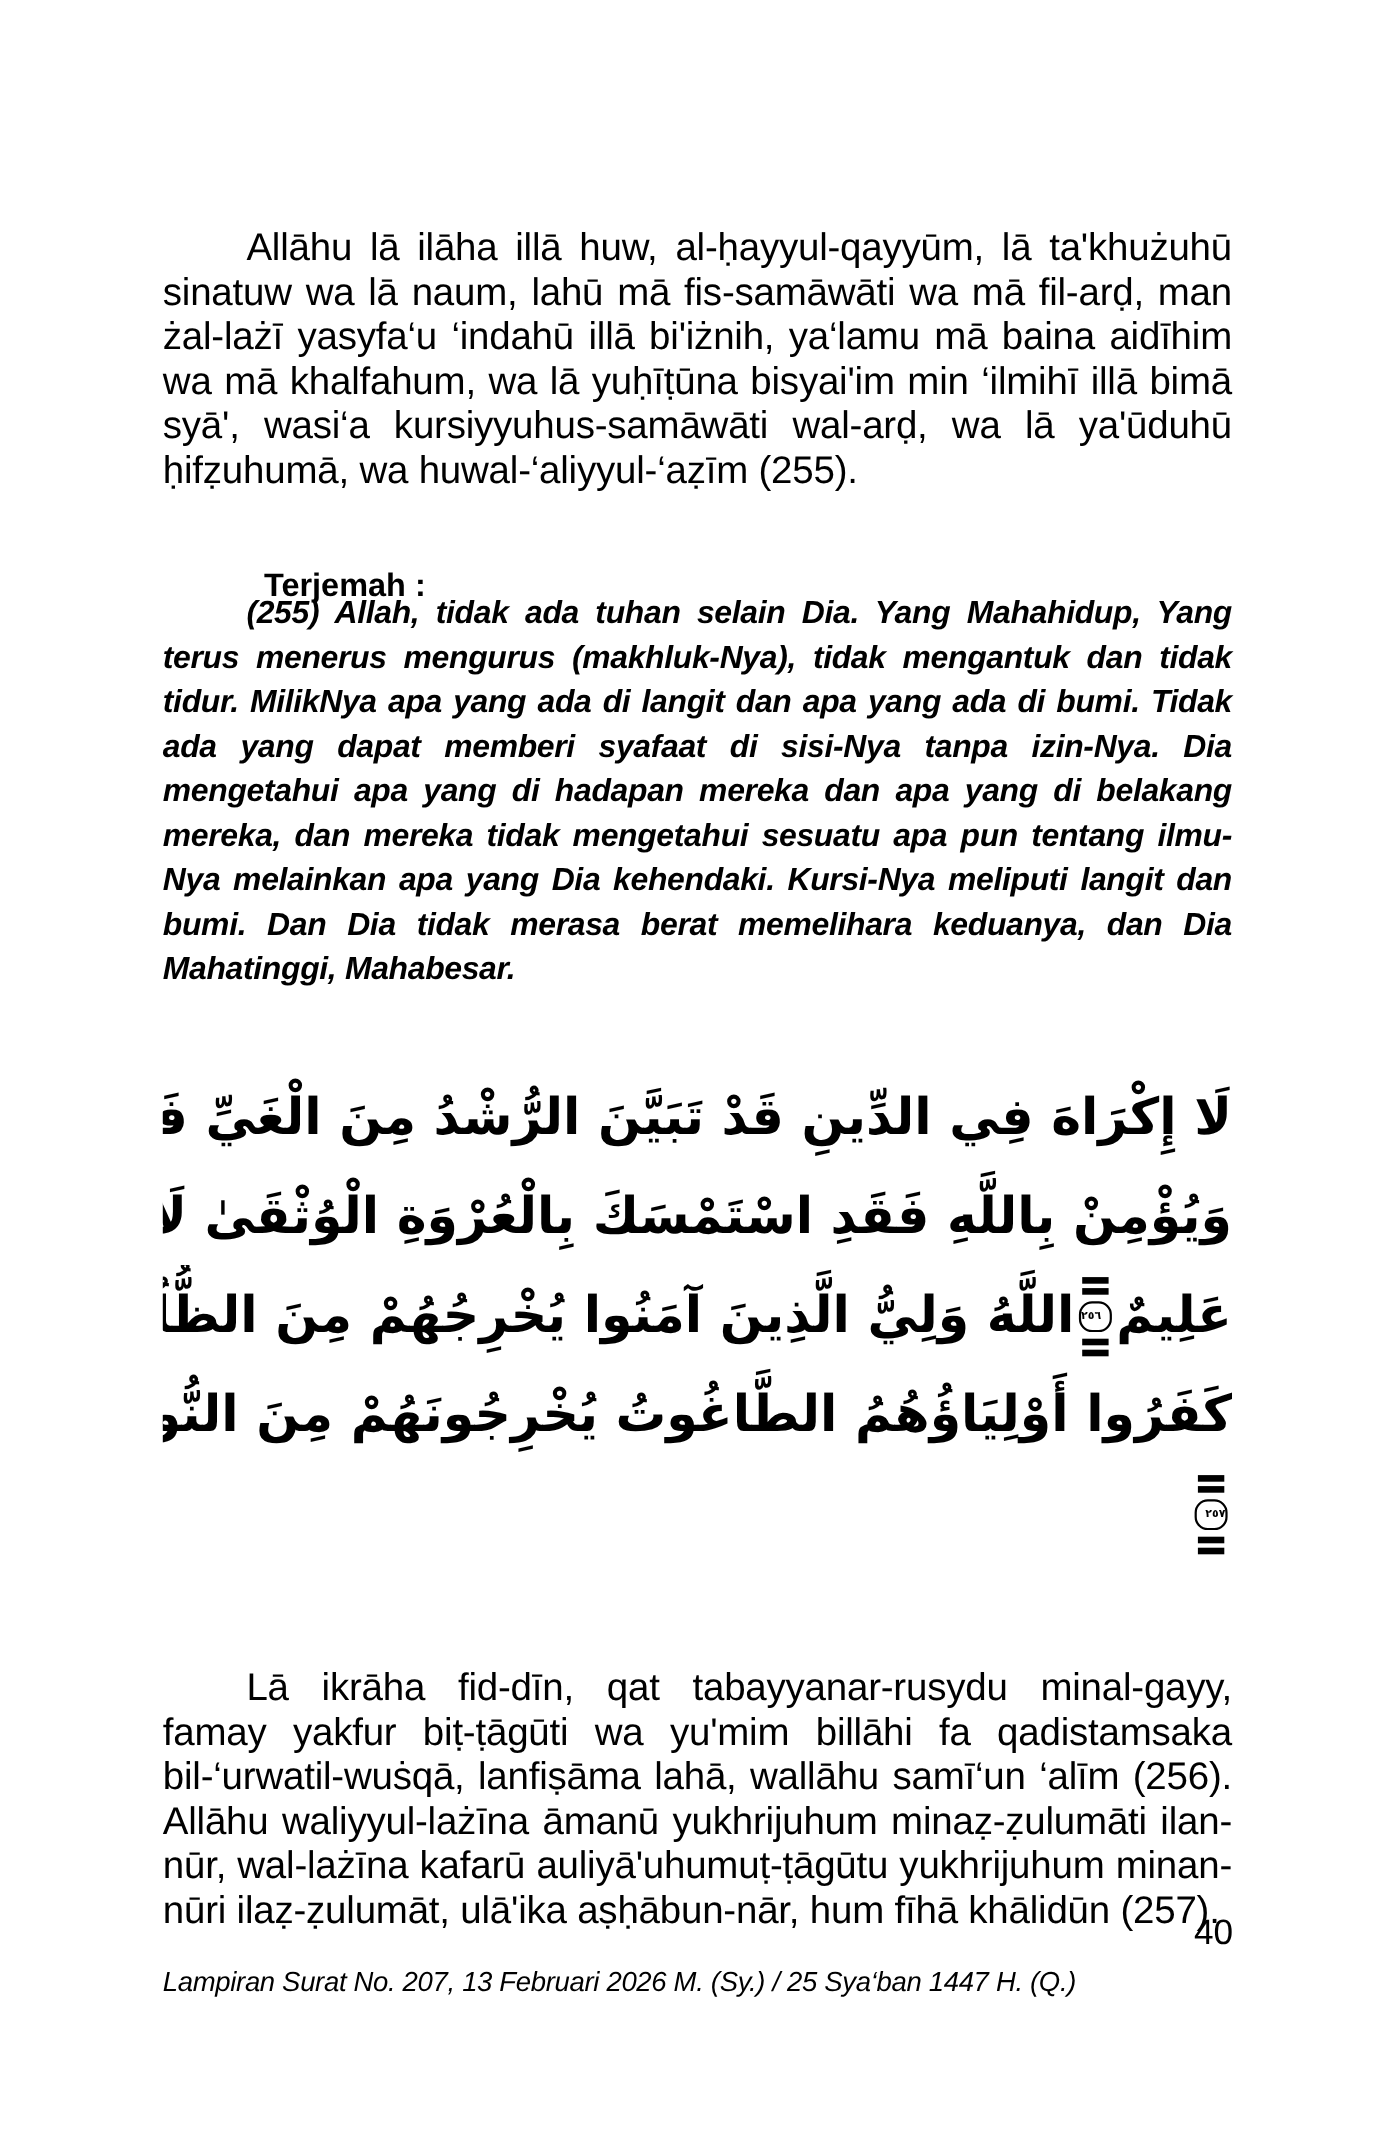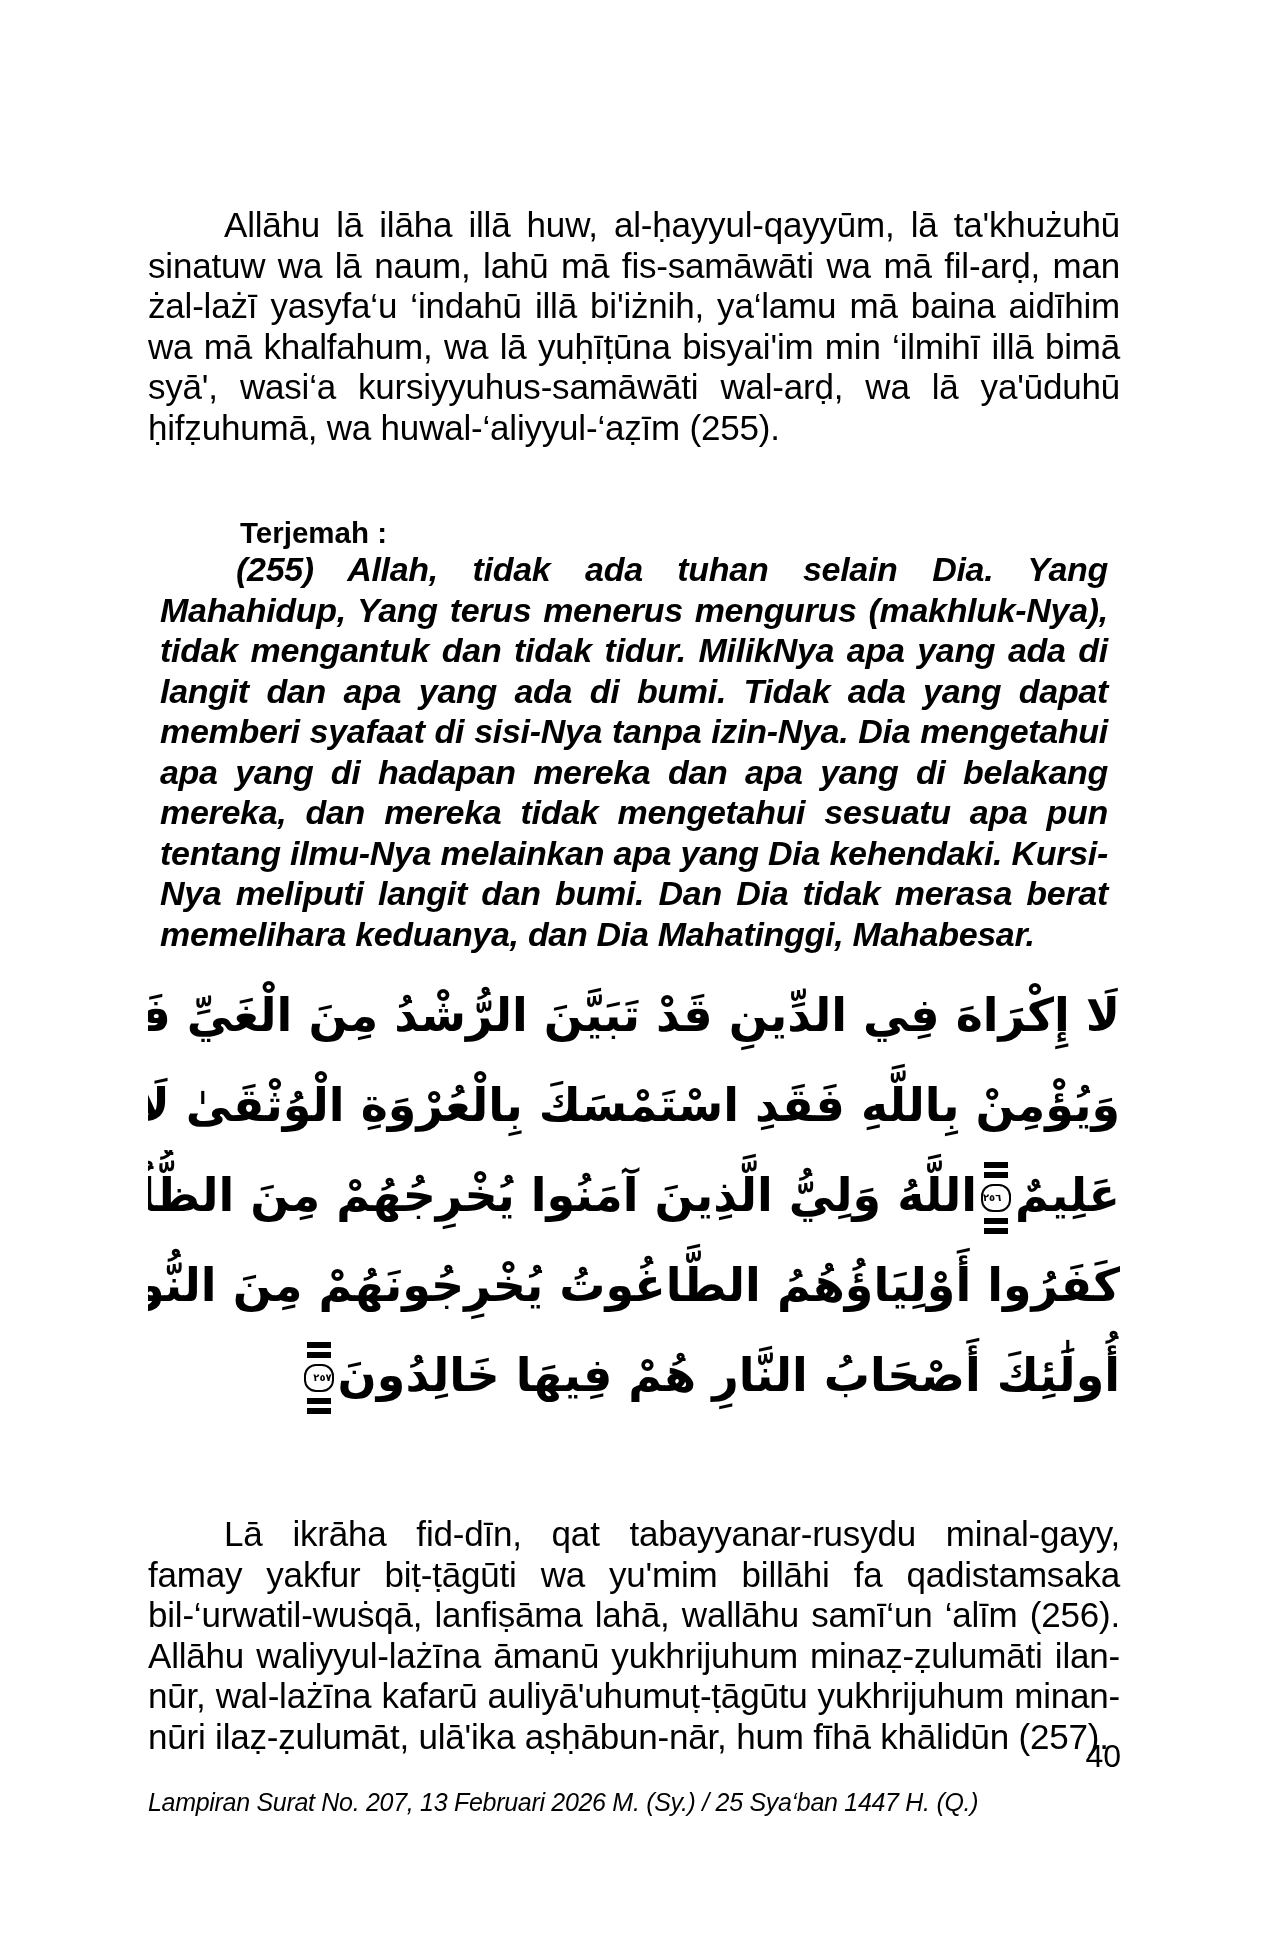--- a/index.html
+++ b/index.html
@@ -2,21 +2,21 @@
 <html><head>
 <meta charset="utf-8">
 <style>
   html, body { margin:0; padding:0; background:#ffffff; }
   body { width:1269px; height:1948px; position:relative; overflow:hidden; color:#000; }
   .page { position:absolute; left:148px; top:205px; width:972px; }
   .para { font-family:"Liberation Sans", sans-serif; font-size:35px; line-height:40.5px; text-align:justify; letter-spacing:-0.2px; margin:0; transform-origin:left top; }
   .translit { font-stretch:condensed; }
   .indent { text-indent:76px; }
   .heading { font-family:"Liberation Sans", sans-serif; font-weight:bold; font-size:29.5px; line-height:40px; margin:16px; padding-left:76px; }
-  .translation { font-family:"Liberation Sans", sans-serif; font-weight:bold; font-style:italic; font-size:34px; line-height:40.5px; text-align:justify; margin:12px; letter-spacing:-0.3px; }
+  .translation { font-family:"Liberation Sans", sans-serif; font-weight:bold; font-style:italic; font-size:29px; line-height:40.5px; text-align:justify; margin:0; letter-spacing:-0.3px; }
   .translation.indent { text-indent:76px; }
   #p1 { position:absolute; top:0; }
   #terjemah-head { position:absolute; top:292px; }
   #p2 { position:absolute; top:332px; }
   .arabic { position:absolute; left:148px; width:972px; direction:rtl; text-align:justify; font-family:"DejaVu Sans", sans-serif; font-weight:bold; font-size:46px; line-height:90px; text-align-last:justify; white-space:nowrap; overflow:hidden; }
   .ayah-mark { display:inline-block; direction:ltr; vertical-align:middle; width:30px; height:78px; margin:0 4px; position:relative; }
   .ayah-mark .bar { position:absolute; left:3px; width:24px; height:6px; background:#000; }
   .ayah-mark .num { position:absolute; left:0; top:24px; width:30px; height:28px; border:2px solid #000; border-radius:12px; box-sizing:border-box; font-family:"DejaVu Sans", sans-serif; font-size:10px; font-weight:bold; line-height:24px; text-align:center; }
   #p3 { position:absolute; left:148px; top:1514px; width:972px; }
   .page-number { position:absolute; right:148px; top:1738px; font-family:"Liberation Sans", sans-serif; font-size:32px; }
@@ -28,18 +28,18 @@
 <div class="page">
   <p id="p1" class="para translit indent">Allāhu lā ilāha illā huw, al-ḥayyul-qayyūm, lā ta'khużuhū sinatuw wa lā naum, lahū mā fis-samāwāti wa mā fil-arḍ, man żal-lażī yasyfa‘u ‘indahū illā bi'iżnih, ya‘lamu mā baina aidīhim wa mā khalfahum, wa lā yuḥīṭūna bisyai'im min ‘ilmihī illā bimā syā', wasi‘a kursiyyuhus-samāwāti wal-arḍ, wa lā ya'ūduhū ḥifẓuhumā, wa huwal-‘aliyyul-‘aẓīm (255).</p>
   <p id="terjemah-head" class="heading">Terjemah :</p>
   <p id="p2" class="translation indent">(255) Allah, tidak ada tuhan selain Dia. Yang Mahahidup, Yang terus menerus mengurus (makhluk-Nya), tidak mengantuk dan tidak tidur. MilikNya apa yang ada di langit dan apa yang ada di bumi. Tidak ada yang dapat memberi syafaat di sisi-Nya tanpa izin-Nya. Dia mengetahui apa yang di hadapan mereka dan apa yang di belakang mereka, dan mereka tidak mengetahui sesuatu apa pun tentang ilmu-Nya melainkan apa yang Dia kehendaki. Kursi-Nya meliputi langit dan bumi. Dan Dia tidak merasa berat memelihara keduanya, dan Dia Mahatinggi, Mahabesar.</p>
 </div>
 
 <div class="arabic" style="top:970px;">لَا إِكْرَاهَ فِي الدِّينِ قَدْ تَبَيَّنَ الرُّشْدُ مِنَ الْغَيِّ فَمَنْ يَكْفُرْ بِالطَّاغُوتِ</div>
 <div class="arabic" style="top:1060px;">وَيُؤْمِنْ بِاللَّهِ فَقَدِ اسْتَمْسَكَ بِالْعُرْوَةِ الْوُثْقَىٰ لَا انْفِصَامَ لَهَا وَاللَّهُ سَمِيعٌ</div>
 <div class="arabic" style="top:1150px;"><span>عَلِيمٌ</span><span class="ayah-mark"><span class="bar" style="top:2px"></span><span class="bar" style="top:12px"></span><span class="num">٢٥٦</span><span class="bar" style="top:58px"></span><span class="bar" style="top:68px"></span></span><span>اللَّهُ وَلِيُّ الَّذِينَ آمَنُوا يُخْرِجُهُمْ مِنَ الظُّلُمَاتِ إِلَى النُّورِ وَالَّذِينَ</span></div>
 <div class="arabic" style="top:1240px;">كَفَرُوا أَوْلِيَاؤُهُمُ الطَّاغُوتُ يُخْرِجُونَهُمْ مِنَ النُّورِ إِلَى الظُّلُمَاتِ</div>
-<div class="arabic" style="top:1330px; text-align:right; text-align-last:right;"><span>أُولَٰئِكَ أَصْحَابُ النَّارِ هُمْ فِيهَا خَالِدُونَ</span><span class="ayah-mark"><span class="bar" style="top:2px"></span><span class="bar" style="top:12px"></span><span class="num">٢٥٧</span><span class="bar" style="top:58px"></span><span class="bar" style="top:68px"></span></span></div>
+<div class="arabic" style="top:1330px; text-align:right; text-align-last:right;"><span class="ayah-mark"><span class="bar" style="top:2px"></span><span class="bar" style="top:12px"></span><span class="num">٢٥٧</span><span class="bar" style="top:58px"></span><span class="bar" style="top:68px"></span></span></div>
 
 <p id="p3" class="para translit indent">Lā ikrāha fid-dīn, qat tabayyanar-rusydu minal-gayy, famay yakfur biṭ-ṭāgūti wa yu'mim billāhi fa qadistamsaka bil-‘urwatil-wuṡqā, lanfiṣāma lahā, wallāhu samī‘un ‘alīm (256). Allāhu waliyyul-lażīna āmanū yukhrijuhum minaẓ-ẓulumāti ilan-nūr, wal-lażīna kafarū auliyā'uhumuṭ-ṭāgūtu yukhrijuhum minan-nūri ilaẓ-ẓulumāt, ulā'ika aṣḥābun-nār, hum fīhā khālidūn (257).</p>
 
 <div class="page-number">40</div>
 <div class="footer">Lampiran Surat No. 207, 13 Februari 2026 M. (Sy.) / 25 Sya‘ban 1447 H. (Q.)</div>
 
 </body></html>

